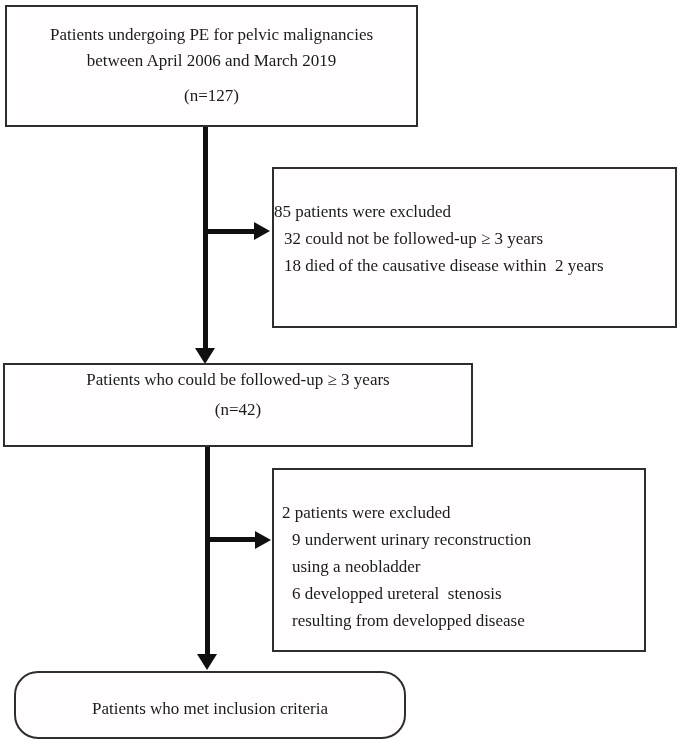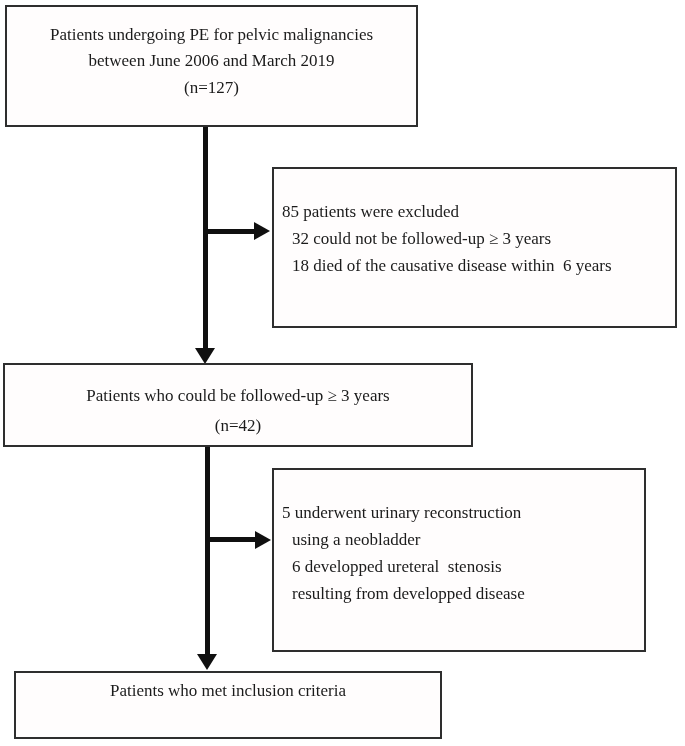--- a/index.html
+++ b/index.html
@@ -28,37 +28,37 @@
   }
   .centered {
     text-align: center;
   }
   
   .box-top {
     left: 5px; top: 5px; width: 413px; height: 122px;
     padding-top: 15px;
   }
   .box-top .line { line-height: 26px; }
-  .box-top .nline { line-height: 26px; margin-top: 1px; }
+  .box-top .nline { line-height: 26px; margin-top: 9px; }
   
   .box-mid {
     left: 3px; top: 363px; width: 470px; height: 84px;
-    padding-top: 16px;
   }
   .box-mid .line, .box-mid .nline { line-height: 30px; }
   
   .box-bottom {
-    left: 14px; top: 671px; width: 428px; height: 68px;
-    padding-top: 4px;
+    left: 14px; top: 671px; width: 392px; height: 68px;
+    padding-top: 22px;
+    border-radius: 24px;
   }
   .box-bottom .line, .box-bottom .nline { line-height: 28px; }
   
   .box-excl1 {
     left: 272px; top: 167px; width: 405px; height: 161px;
-    padding: 29px 6px 0 8px;
+    padding: 29px 6px 0 0;
   }
   .box-excl2 {
     left: 272px; top: 468px; width: 374px; height: 184px;
     padding: 29px 6px 0 8px;
   }
   .excl .line { line-height: 27px; }
   .excl .line + .line { padding-left: 10px; }
   
   .vstem, .hstem { position: absolute; background: #101010; }
   .vstem { width: 5px; }
@@ -76,49 +76,50 @@
     border-left: 16px solid #101010;
   }
 </style>
 </head>
 <body>
 
 <div class="canvas">
 
   <div class="box box-top centered">
     <div class="line">Patients undergoing PE for pelvic malignancies</div>
-    <div class="line">between June 2006 and March 2019</div>
+    <div class="line">between April 2006 and March 2019</div>
     <div class="nline">(n=127)</div>
   </div>
 
   <div class="vstem" style="left:203px; top:127px; height:222px;"></div>
   <div class="head-down" style="left:195px; top:348px;"></div>
 
   <div class="hstem" style="left:205px; top:229px; width:50px;"></div>
   <div class="head-right" style="left:254px; top:222px;"></div>
 
   <div class="box box-excl1 excl">
     <div class="line">85 patients were excluded</div>
     <div class="line">32 could not be followed-up ≥ 3 years</div>
-    <div class="line">18 died of the causative disease within  6 years</div>
+    <div class="line">18 died of the causative disease within  2 years</div>
   </div>
 
   <div class="box box-mid centered">
     <div class="line">Patients who could be followed-up ≥ 3 years</div>
     <div class="nline">(n=42)</div>
   </div>
 
   <div class="vstem" style="left:205px; top:447px; height:208px;"></div>
   <div class="head-down" style="left:197px; top:654px;"></div>
 
   <div class="hstem" style="left:207px; top:537px; width:49px;"></div>
   <div class="head-right" style="left:255px; top:531px;"></div>
 
   <div class="box box-excl2 excl">
-    <div class="line">5 underwent urinary reconstruction</div>
+    <div class="line">2 patients were excluded</div>
+    <div class="line">9 underwent urinary reconstruction</div>
     <div class="line">using a neobladder</div>
     <div class="line">6 developped ureteral  stenosis</div>
     <div class="line">resulting from developped disease</div>
   </div>
 
   <div class="box box-bottom centered">
     <div class="line">Patients who met inclusion criteria</div>
   </div>
 
 </div>

